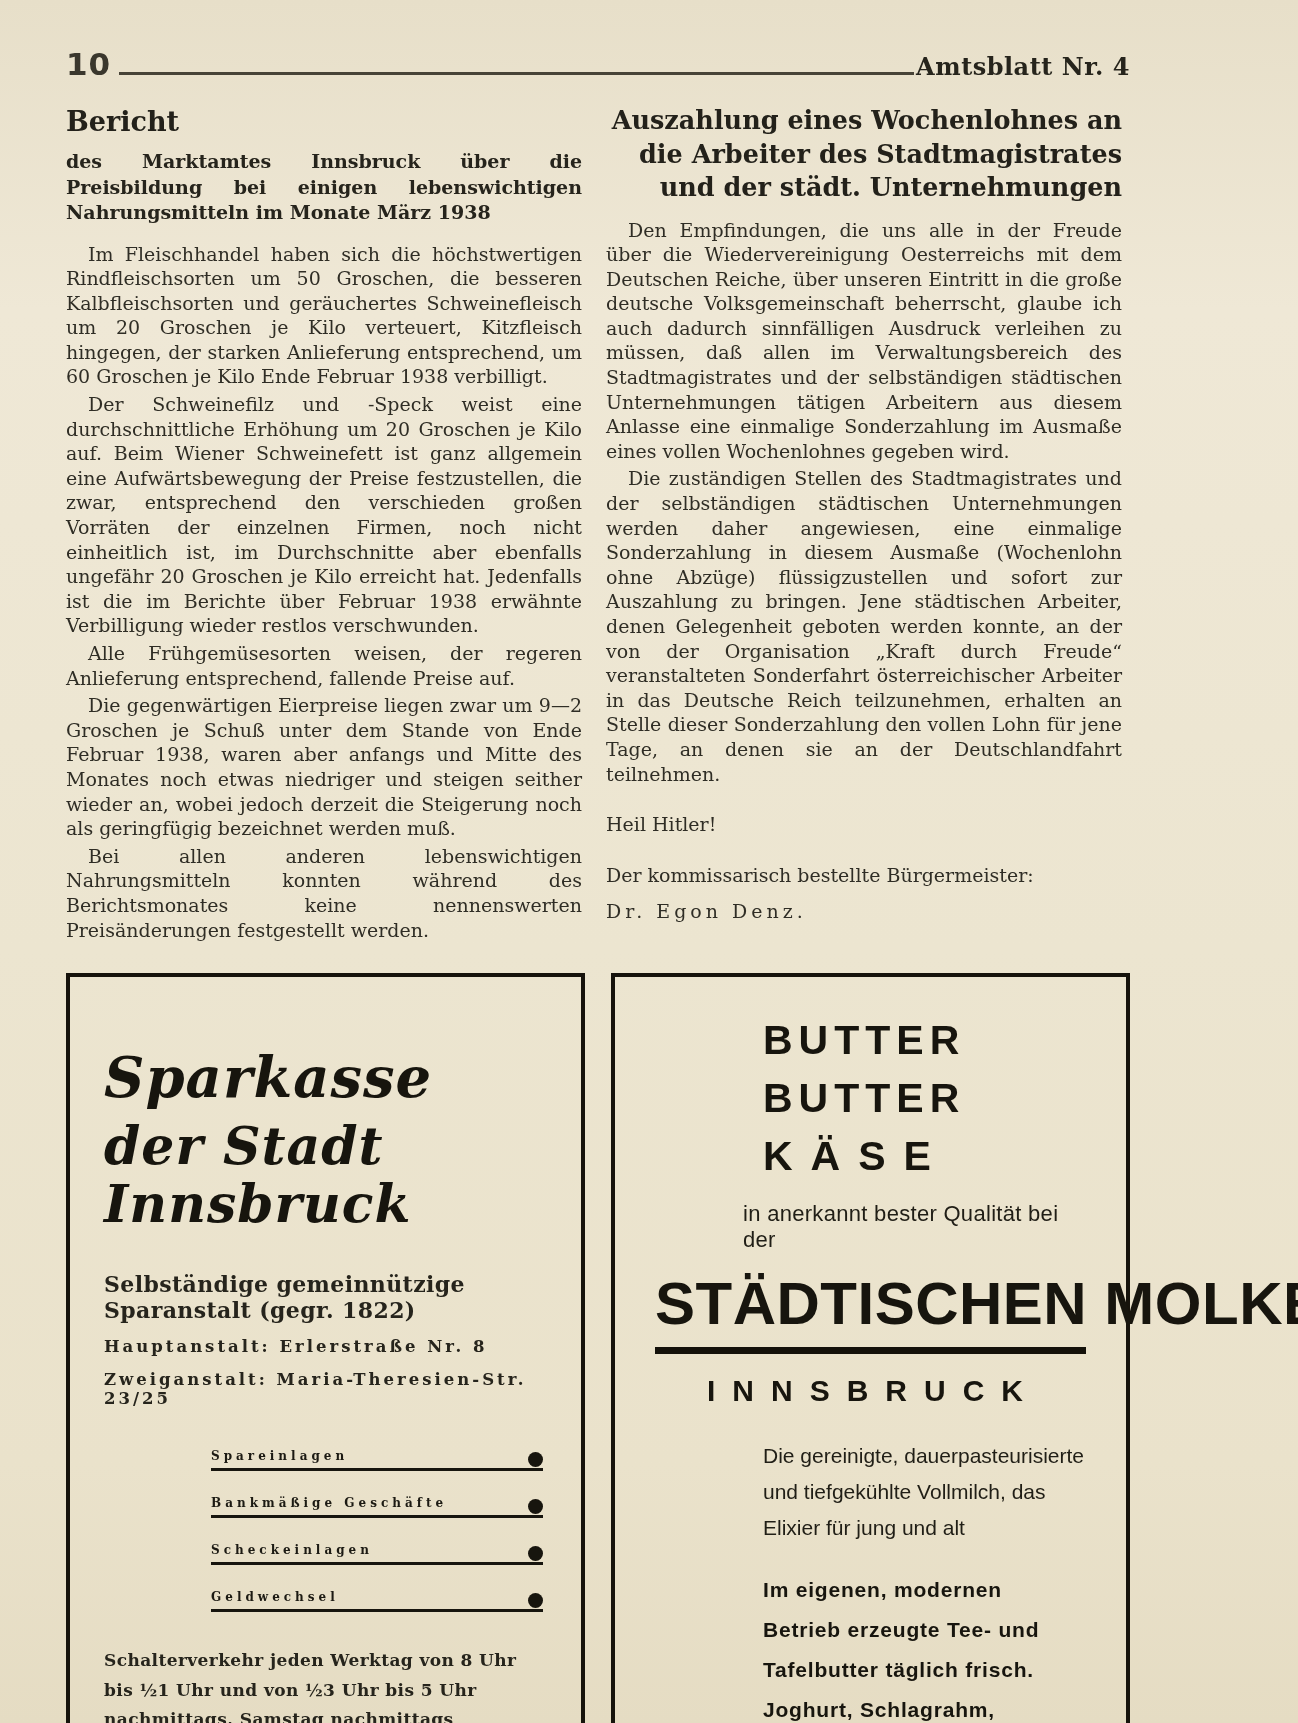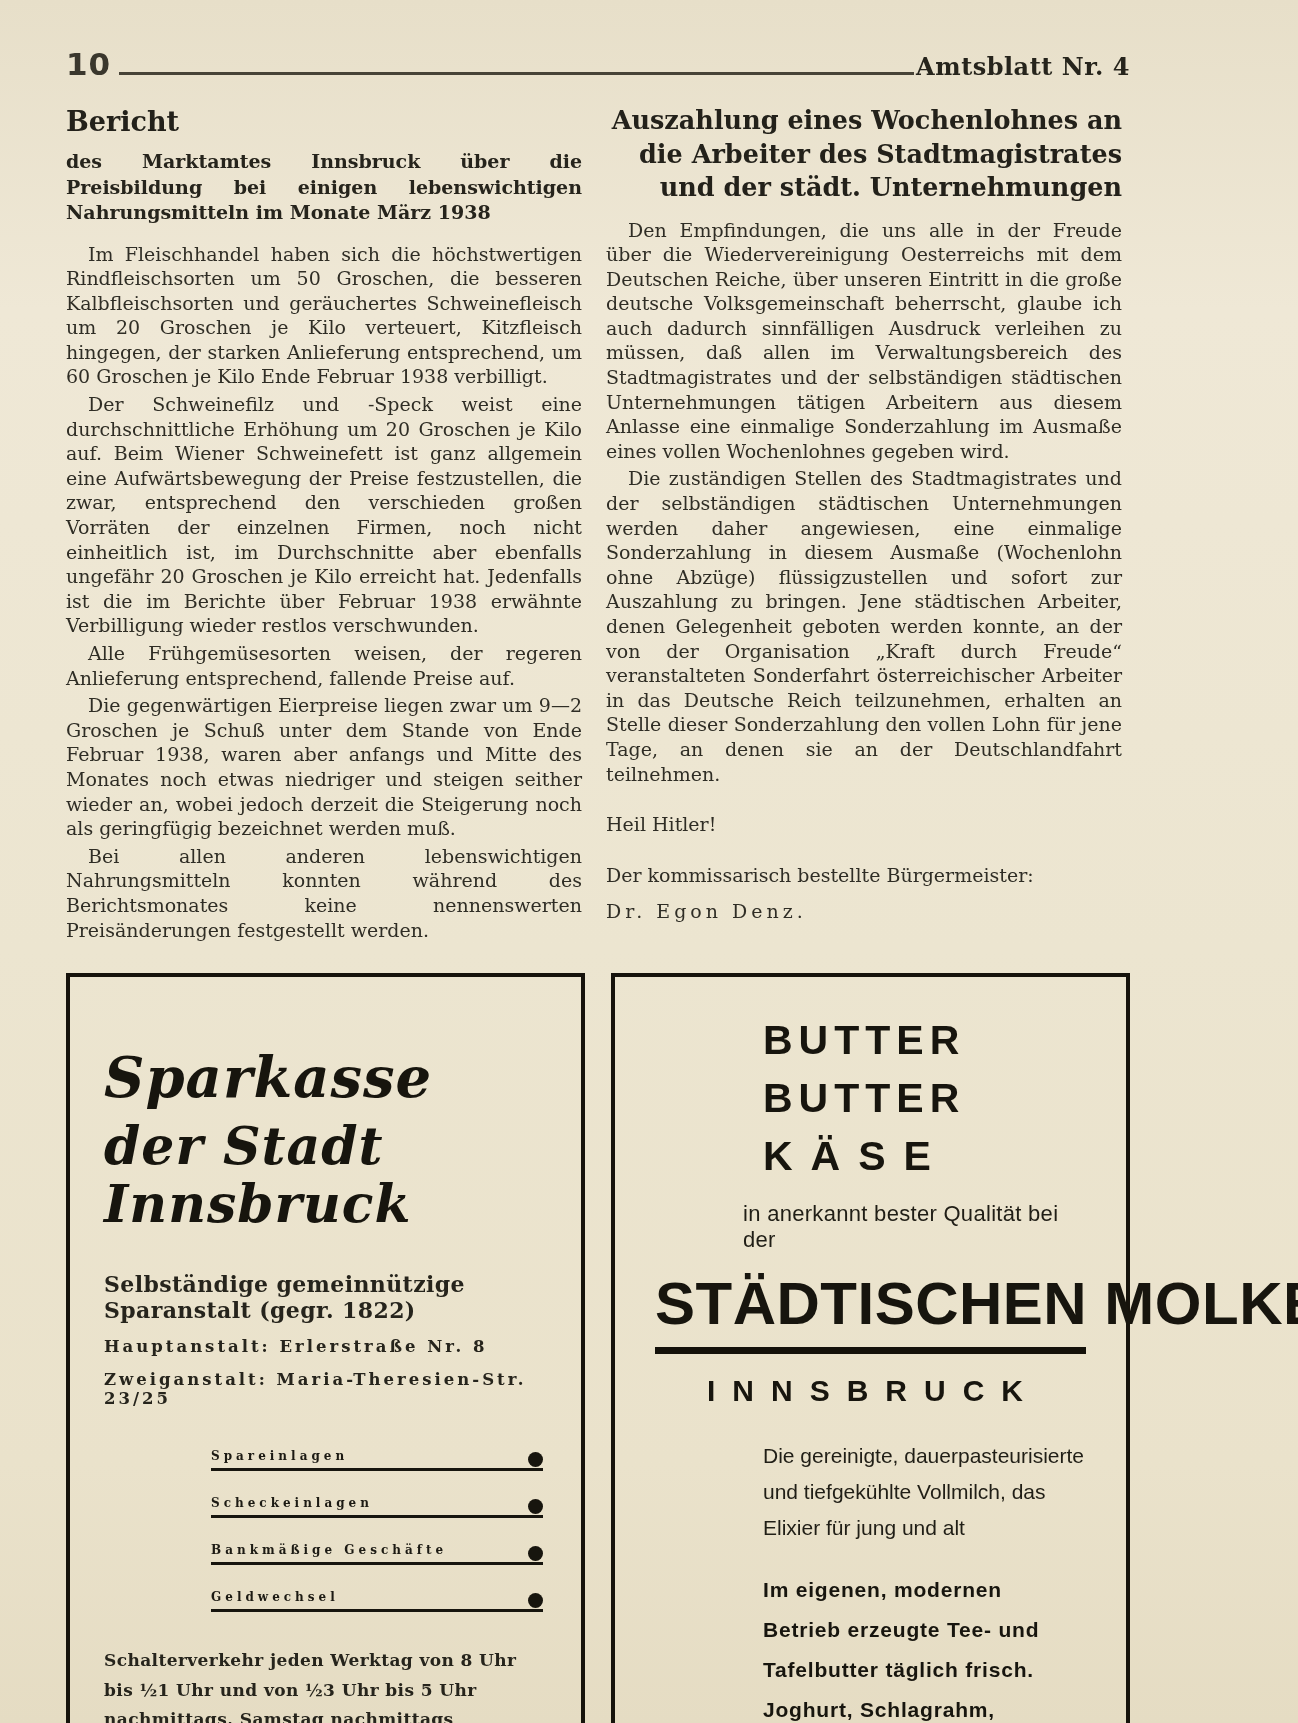--- a/index.html
+++ b/index.html
@@ -143,25 +143,25 @@
       <div class="sk-subtitle">Selbständige gemeinnützige Sparanstalt (gegr. 1822)</div>
       <div class="sk-address">Hauptanstalt: Erlerstraße Nr. 8</div>
       <div class="sk-address">Zweiganstalt: Maria-Theresien-Str. 23/25</div>
 
       <div class="sk-services">
         <div class="service-row">
           <span class="service-label">Spareinlagen</span>
           <span class="service-dot"></span>
         </div>
         <div class="service-row">
-          <span class="service-label">Scheckeinlagen</span>
+          <span class="service-label">Bankmäßige Geschäfte</span>
           <span class="service-dot"></span>
         </div>
         <div class="service-row">
-          <span class="service-label">Bankmäßige Geschäfte</span>
+          <span class="service-label">Scheckeinlagen</span>
           <span class="service-dot"></span>
         </div>
         <div class="service-row">
           <span class="service-label">Geldwechsel</span>
           <span class="service-dot"></span>
         </div>
       </div>
 
       <div class="sk-hours">Schalterverkehr jeden Werktag von 8 Uhr bis ½1 Uhr und von ½3 Uhr bis 5 Uhr nachmittags, Samstag nachmittags geschlossen. Unentgeltliche Auskünfte in der Direktion, Erlerstraße Nr. 8, ebenerdig</div>
     </div>

